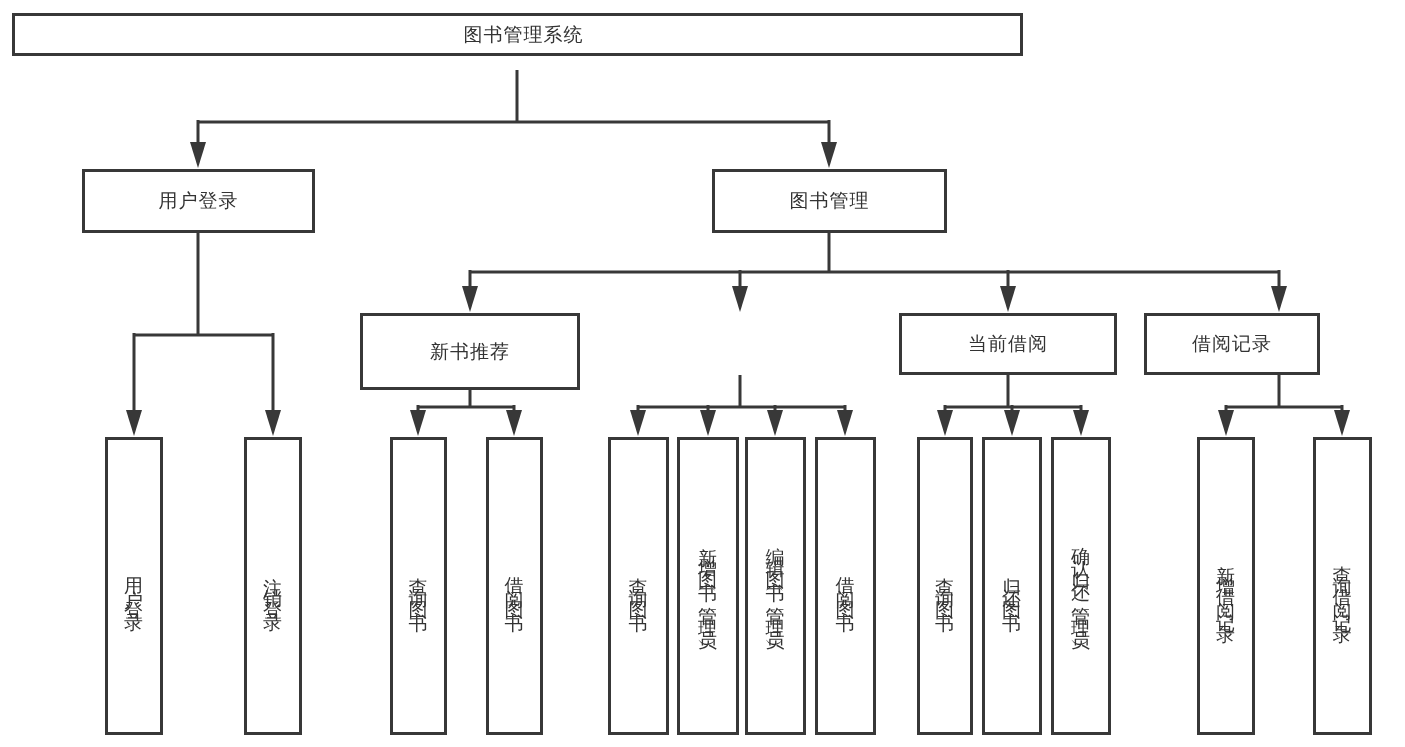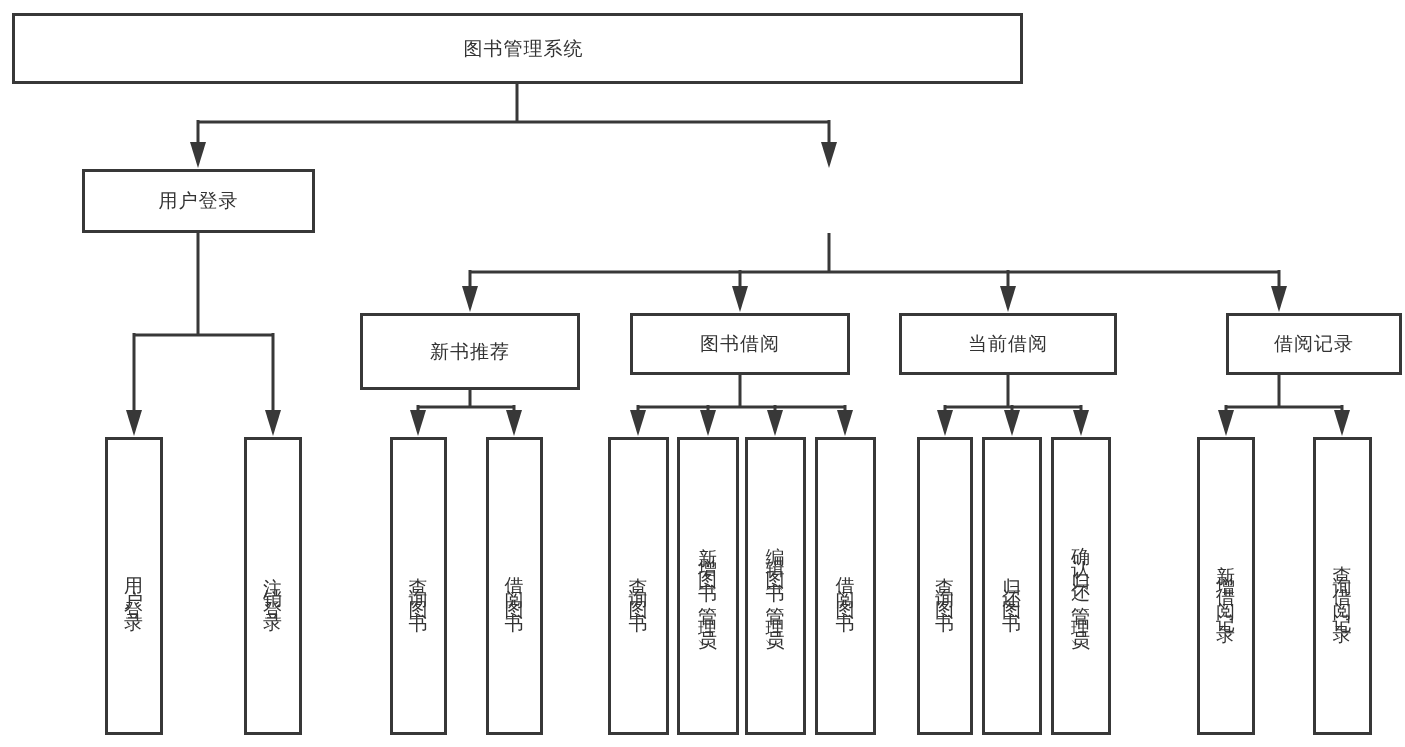--- a/index.html
+++ b/index.html
@@ -88,31 +88,31 @@
       <polygon points="1012,436 1004,410 1020,410"></polygon>
       <polygon points="1081,436 1073,410 1089,410"></polygon>
     </g>
     <g>
       <path d="M1279 375 V407 M1226 407 H1342 M1226 405 V414 M1342 405 V414"></path>
       <polygon points="1226,436 1218,410 1234,410"></polygon>
       <polygon points="1342,436 1334,410 1350,410"></polygon>
     </g>
   </svg>
 
-  <div class="box hbox" style="left:12px; top:13px; width:1011px; height:71px;padding-left:12px;">图书管理系统</div>
+  <div class="box hbox" style="left:12px; top:13px; width:1011px; height:43px;padding-left:12px;">图书管理系统</div>
 
   <div class="box hbox" style="left:82px; top:169px; width:233px; height:64px;">用户登录</div>
+  <div class="box hbox" style="left:712px; top:169px; width:235px; height:64px;">图书管理</div>
 
   <div class="box vbox" style="left:105px; top:437px; width:58px; height:298px;">用户登录</div>
   <div class="box vbox" style="left:244px; top:437px; width:58px; height:298px;">注销登录</div>
 
   <div class="box hbox" style="left:360px; top:313px; width:220px; height:77px;">新书推荐</div>
-  <div class="box hbox" style="left:630px; top:313px; width:220px; height:62px;">图书借阅</div>
   <div class="box hbox" style="left:899px; top:313px; width:218px; height:62px;">当前借阅</div>
-  <div class="box hbox" style="left:1226px; top:313px; width:176px; height:62px;">借阅记录</div>
+  <div class="box hbox" style="left:1144px; top:313px; width:176px; height:62px;">借阅记录</div>
 
   <div class="box vbox" style="left:390px; top:437px; width:57px; height:298px;">查询图书</div>
   <div class="box vbox" style="left:486px; top:437px; width:57px; height:298px;">借阅图书</div>
 
   <div class="box vbox" style="left:608px; top:437px; width:61px; height:298px;">查询图书</div>
   <div class="box vbox" style="left:677px; top:437px; width:62px; height:298px;">新增图书（管理员）</div>
   <div class="box vbox" style="left:745px; top:437px; width:61px; height:298px;">编辑图书（管理员）</div>
   <div class="box vbox" style="left:815px; top:437px; width:61px; height:298px;">借阅图书</div>
 
   <div class="box vbox" style="left:917px; top:437px; width:56px; height:298px;">查询图书</div>

